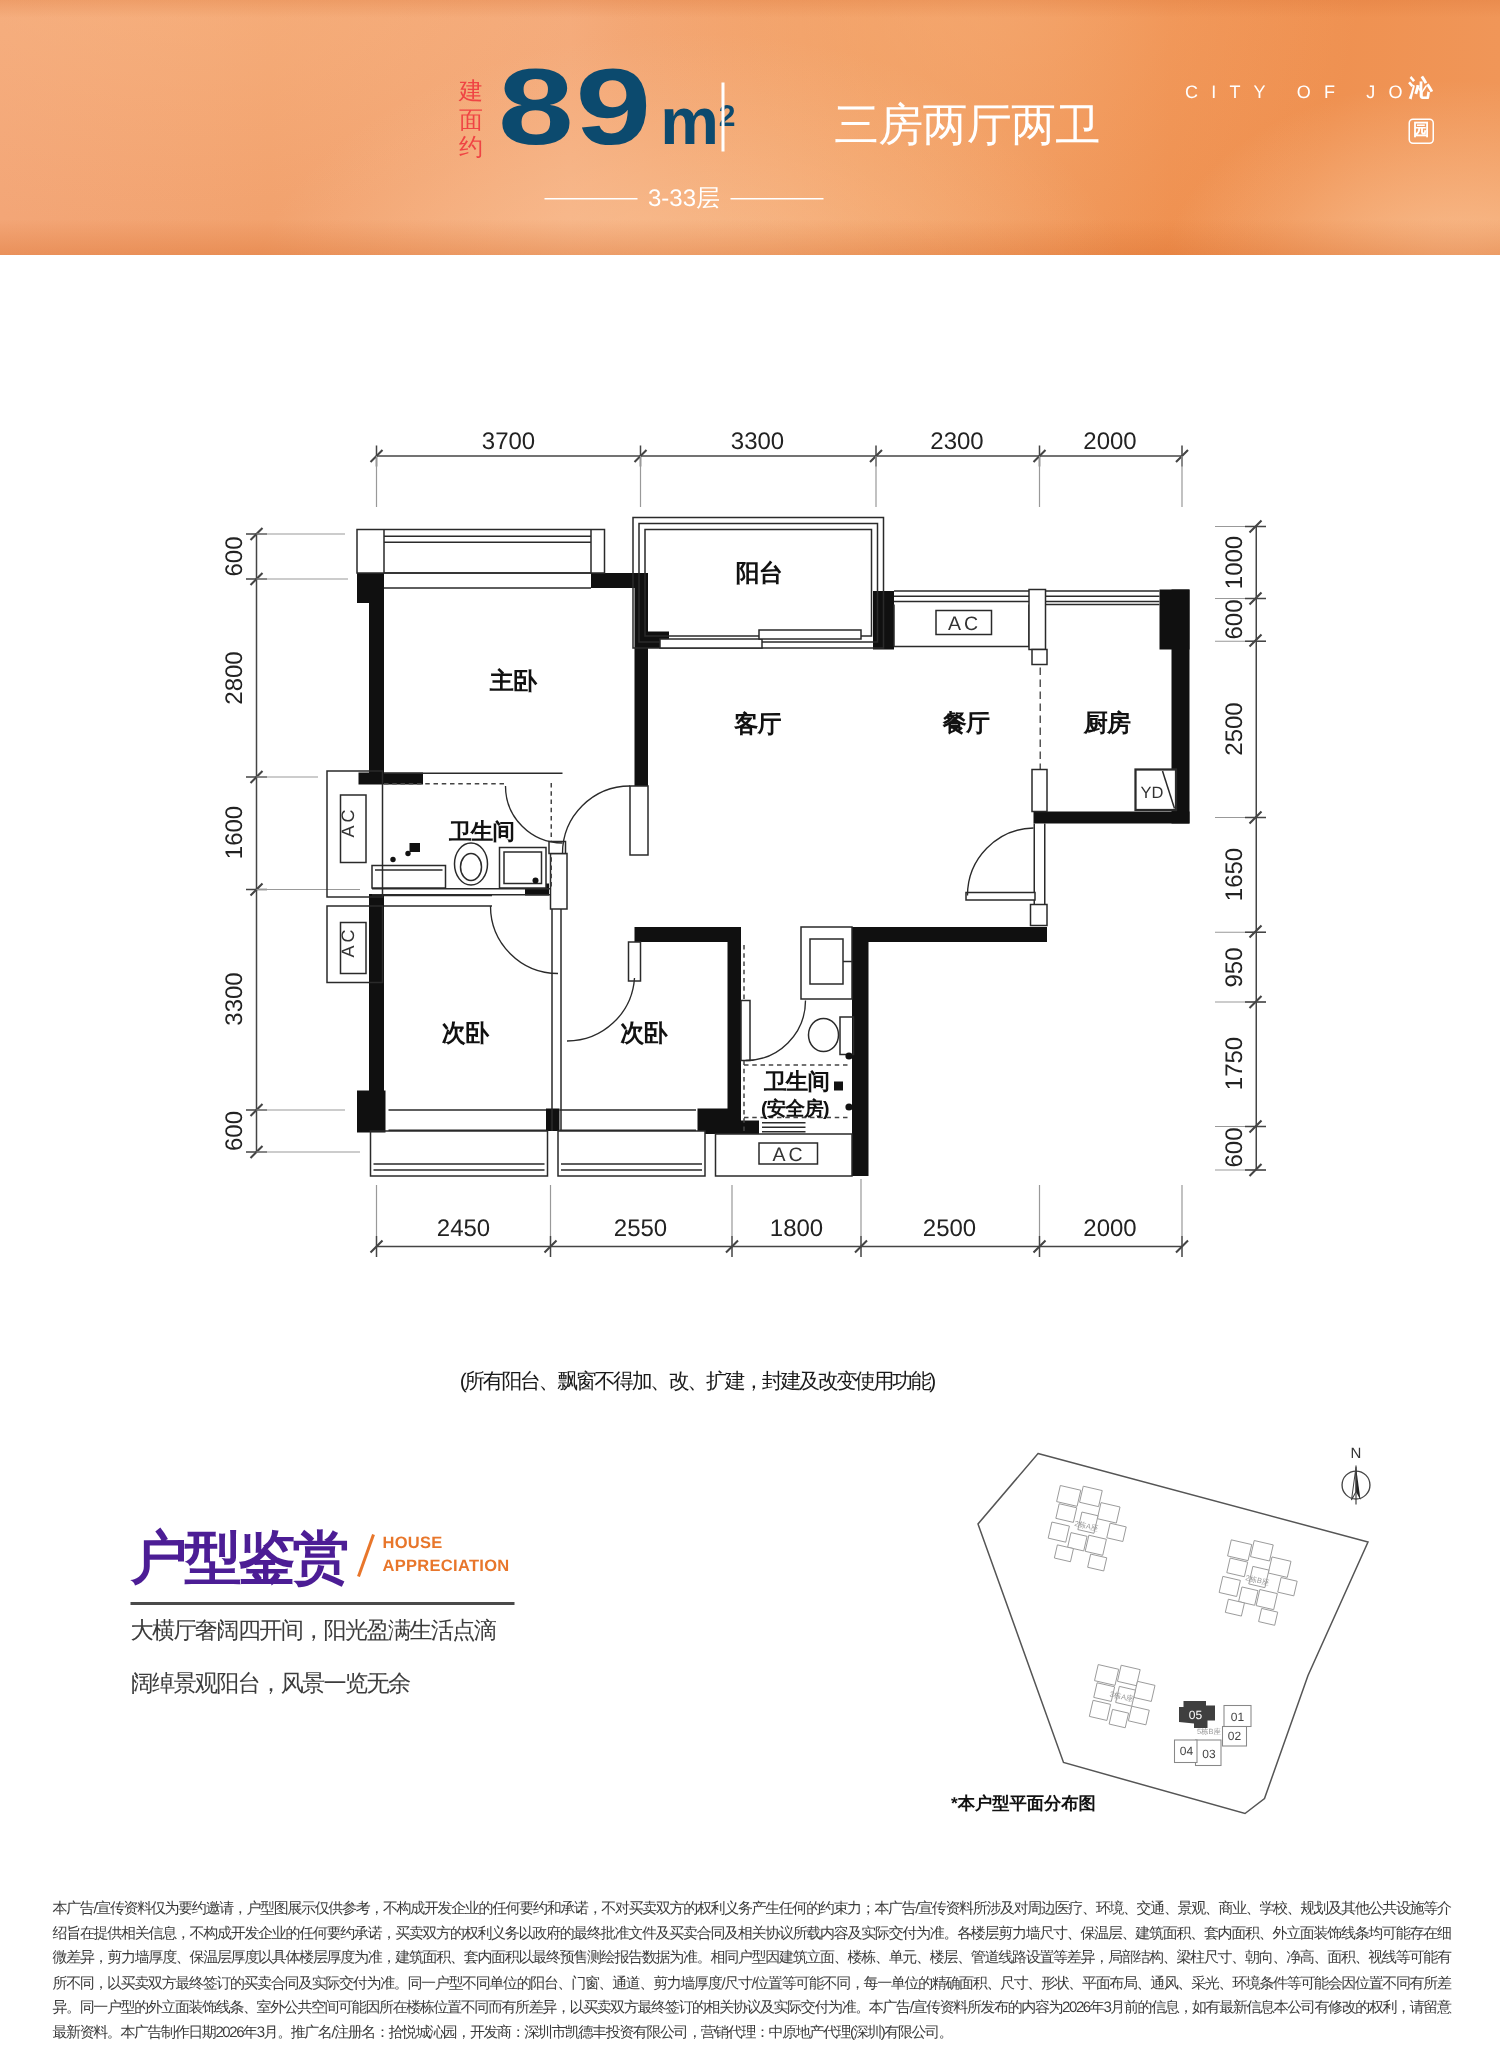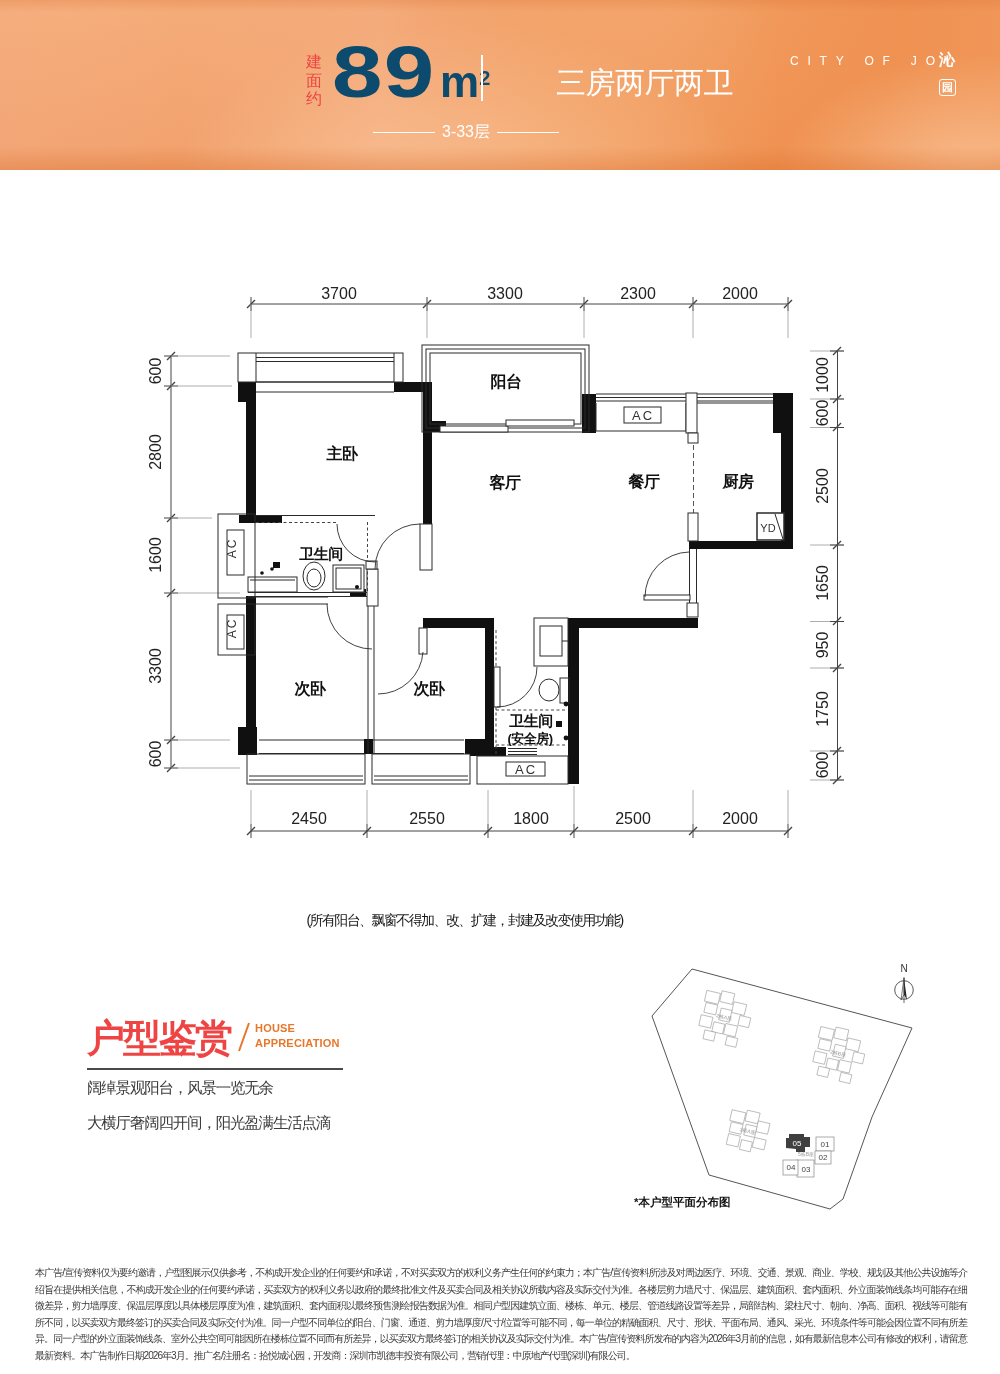--- a/index.html
+++ b/index.html
@@ -15,31 +15,31 @@
          radial-gradient(360px 500px at 66% -40%, rgba(249,186,136,.55), rgba(249,186,136,0) 70%),
          linear-gradient(90deg,#f3a677 0%,#f2a26e 18%,#f4aa7a 38%,#f0995c 58%,#ee8c4a 78%,#f09658 100%);}
   .jmy{position:absolute;left:306px;top:53px;color:#ef4444;font-size:16px;line-height:18.5px;
        width:17px;font-weight:normal;letter-spacing:0;}
   .big{position:absolute;left:332px;top:36px;color:#0c4a6e;font-size:72px;line-height:72px;font-weight:bold;}
   .big .n{display:inline-block;transform:scaleX(1.26);transform-origin:0 80%;margin-right:26px;letter-spacing:1px;}
   .big .m{font-size:44px;}
   .big .sup{font-size:20px;vertical-align:12px;}
   .vline{position:absolute;left:481px;top:55px;width:2px;height:46px;background:#fff;}
   .t3f{position:absolute;left:508px;top:63px;color:#fff;font-size:30px;font-weight:normal;letter-spacing:-0.5px;margin-left:48px;}
-  .floor{position:absolute;left:0;top:122px;width:912px;text-align:center;color:#fff;font-size:16px;padding-left:10px;}
+  .floor{position:absolute;left:0;top:122px;width:912px;text-align:center;color:#fff;font-size:16px;}
   .floor .ln{display:inline-block;width:62px;height:1px;background:#fff;vertical-align:4px;margin:0 7px;}
   .logo{position:absolute;left:790px;top:46px;color:#fff;}
   .logo .cn{font-size:46px;font-weight:bold;letter-spacing:4px;line-height:52px;}
   .logo .qy{position:absolute;left:149px;top:1px;font-size:16px;font-weight:bold;width:17px;line-height:26px;}
   .logo .qy .box{display:inline-block;width:15px;height:15px;line-height:15px;border:1px solid #fff;
        border-radius:3px;font-size:11px;text-align:center;}
   .logo .en{font-size:12px;letter-spacing:8.8px;margin-top:8px;}
   .note{position:absolute;left:0;top:912px;width:929px;text-align:center;color:#1a1a1a;font-size:14px;letter-spacing:-1.6px;}
   .ha{position:absolute;left:87px;top:1013px;width:420px;}
-  .ha .ttl{color:#ef4444;font-size:38px;font-weight:bold;letter-spacing:-2px;}
+  .ha .ttl{color:#4c1d95;font-size:38px;font-weight:bold;letter-spacing:-2px;}
   .ha .slash{display:inline-block;width:24px;height:30px;position:relative;top:2px;}
   .ha .en{display:inline-block;vertical-align:4px;color:#e8762b;font-size:11px;font-weight:bold;
           letter-spacing:.2px;line-height:15px;}
   .ha .rule{width:256px;height:2px;background:#4a4a4a;margin-top:4px;}
   .ha .li{color:#3c3c3c;font-size:15.5px;margin:0;line-height:35px;letter-spacing:-1.2px;}
   .ha .li:first-of-type{margin-top:12px;}
   .disc{position:absolute;left:35px;top:1265px;width:932px;color:#3b3b3b;font-size:10px;
         letter-spacing:-0.95px;line-height:16.6px;text-align:justify;}
   svg text{font-family:"Liberation Sans", sans-serif;}
 </style>
@@ -392,17 +392,17 @@
 <div class="note">(所有阳台、飘窗不得加、改、扩建，封建及改变使用功能)</div>
 
 <div class="ha">
 
   <div><span class="ttl">户型鉴赏</span><span class="slash"><svg width="26" height="34">
           <path d="M18 4 L8 32" stroke="#e8762b" stroke-width="2"></path>
         </svg></span><span class="en">HOUSE<br>APPRECIATION</span></div>
 
   <div class="rule"></div>
 
+  <div class="li">大横厅奢阔四开间，阳光盈满生活点滴</div>
   <div class="li">阔绰景观阳台，风景一览无余</div>
-  <div class="li">大横厅奢阔四开间，阳光盈满生活点滴</div>
 </div>
 
 <div class="disc">本广告/宣传资料仅为要约邀请，户型图展示仅供参考，不构成开发企业的任何要约和承诺，不对买卖双方的权利义务产生任何的约束力；本广告/宣传资料所涉及对周边医疗、环境、交通、景观、商业、学校、规划及其他公共设施等介绍旨在提供相关信息，不构成开发企业的任何要约承诺，买卖双方的权利义务以政府的最终批准文件及买卖合同及相关协议所载内容及实际交付为准。各楼层剪力墙尺寸、保温层、建筑面积、套内面积、外立面装饰线条均可能存在细微差异，剪力墙厚度、保温层厚度以具体楼层厚度为准，建筑面积、套内面积以最终预售测绘报告数据为准。相同户型因建筑立面、楼栋、单元、楼层、管道线路设置等差异，局部结构、梁柱尺寸、朝向、净高、面积、视线等可能有所不同，以买卖双方最终签订的买卖合同及实际交付为准。同一户型不同单位的阳台、门窗、通道、剪力墙厚度/尺寸/位置等可能不同，每一单位的精确面积、尺寸、形状、平面布局、通风、采光、环境条件等可能会因位置不同有所差异。同一户型的外立面装饰线条、室外公共空间可能因所在楼栋位置不同而有所差异，以买卖双方最终签订的相关协议及实际交付为准。本广告/宣传资料所发布的内容为2026年3月前的信息，如有最新信息本公司有修改的权利，请留意最新资料。本广告制作日期2026年3月。推广名/注册名：拾悦城沁园，开发商：深圳市凯德丰投资有限公司，营销代理：中原地产代理(深圳)有限公司。</div>
 
 </body></html>

